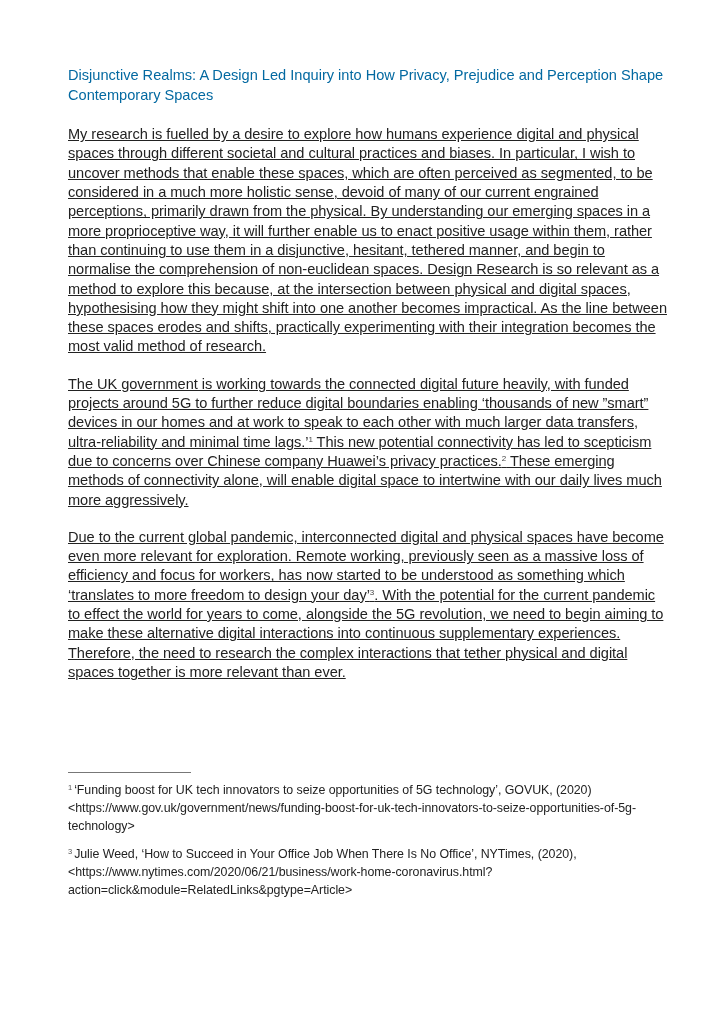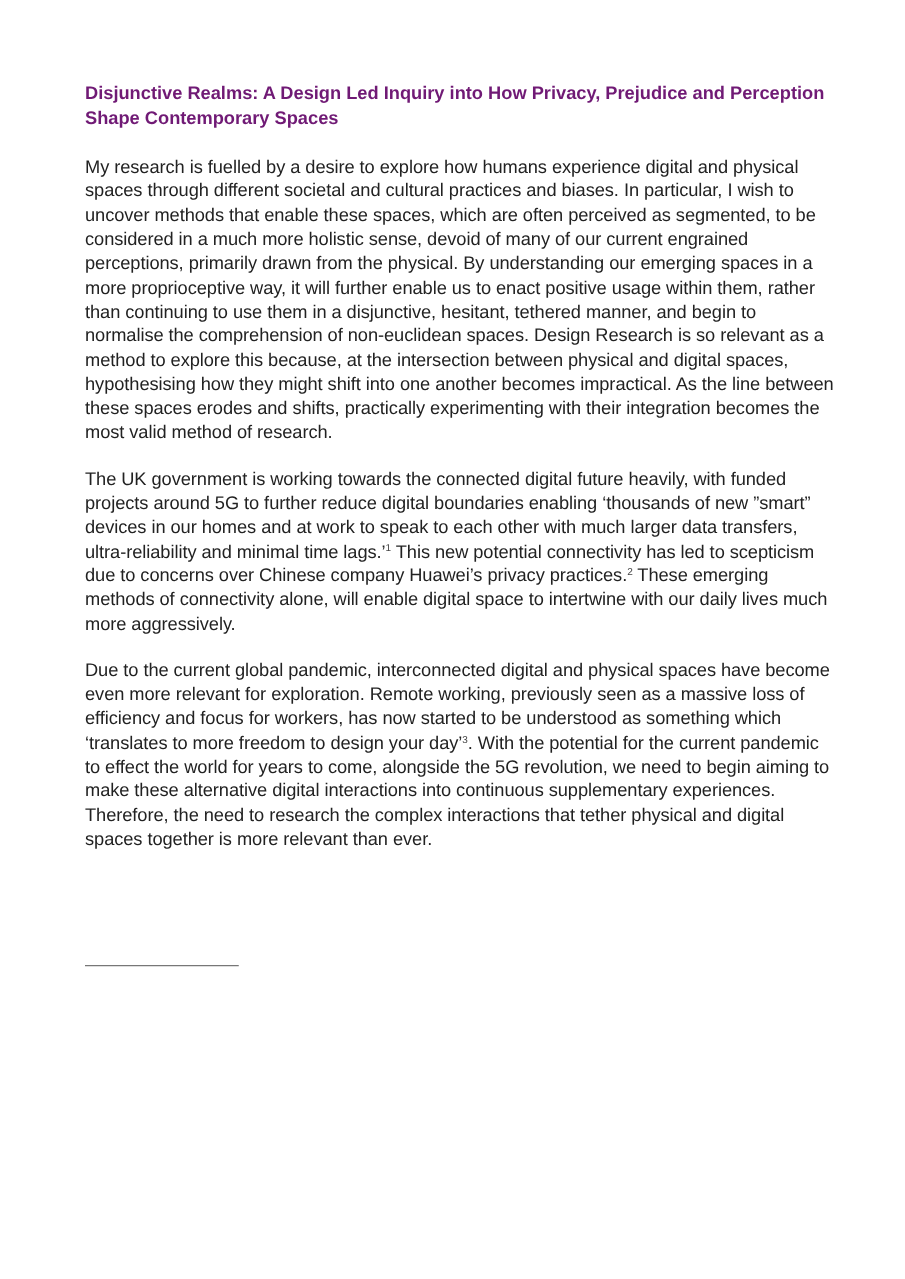--- a/index.html
+++ b/index.html
@@ -4,26 +4,27 @@
 <style>
   html, body { margin: 0; padding: 0; background: #ffffff; }
   body { width: 724px; height: 1023px; overflow: hidden; position: relative; }
   .page {
     position: absolute; left: 0; top: 0; width: 724px; height: 1023px;
     background: #ffffff; color: #1a1a1a;
     font-family: "Liberation Sans", sans-serif;
   }
   .content { position: absolute; left: 68px; top: 66px; width: 600px; }
   .title {
-    font-weight: bold; font-size: 14.6px; line-height: 19.6px; margin: 0;
-    color: #701a75;
+    font-weight: normal; font-size: 14.6px; line-height: 19.6px; margin: 0;
+    color: #0369a1;
   }
   .para {
     font-size: 14.6px; line-height: 19.3px; margin: 18px 0 0 0; color: #222;
     letter-spacing: -0.05px;
+    text-decoration: underline;
   }
   .para.first { margin-top: 20px; }
   sup.fn { font-size: 8px; vertical-align: 5px; line-height: 0; color: #444; }
   .footnotes { position: absolute; left: 68px; top: 772px; width: 600px; }
   .rule { width: 123px; height: 0; border-top: 1px solid #777; margin: 0 0 8px 0; }
   .fnote {
     font-size: 12.4px; line-height: 18px; margin: 0 0 10px 0; color: #222;
     letter-spacing: -0.05px;
   }
   .fnote sup { font-size: 7.5px; vertical-align: 4px; line-height: 0; color: #555; margin-right: 2px; }
@@ -37,14 +38,16 @@
 
     <p class="para first"><span>My research is fuelled by a desire to explore how humans experience digital and physical spaces through different societal and cultural practices and biases. In particular, I wish to uncover methods that enable these spaces, which are often perceived as segmented, to be considered in a much more holistic sense, devoid of many of our current engrained perceptions, primarily drawn from the physical. By understanding our emerging spaces in a more proprioceptive way, it will further enable us to enact positive usage within them, rather than continuing to use them in a disjunctive, hesitant, tethered manner, and begin to normalise the comprehension of non-euclidean spaces. Design Research is so relevant as a method to explore this because, at the intersection between physical and digital spaces, hypothesising how they might shift into one another becomes impractical. As the line between these spaces erodes and shifts, practically experimenting with their integration becomes the most valid method of research.</span></p>
 
     <p class="para"><span>The UK government is working towards the connected digital future heavily, with funded projects around 5G to further reduce digital boundaries enabling ‘thousands of new ”smart” devices in our homes and at work to speak to each other with much larger data transfers, ultra-reliability and minimal time lags.’</span><sup class="fn">1</sup><span> This new potential connectivity has led to scepticism due to concerns over Chinese company Huawei’s privacy practices.</span><sup class="fn">2</sup><span> These emerging methods of connectivity alone, will enable digital space to intertwine with our daily lives much more aggressively.</span></p>
 
     <p class="para"><span>Due to the current global pandemic, interconnected digital and physical spaces have become even more relevant for exploration. Remote working, previously seen as a massive loss of efficiency and focus for workers, has now started to be understood as something which ‘translates to more freedom to design your day’</span><sup class="fn">3</sup><span>. With the potential for the current pandemic to effect the world for years to come, alongside the 5G revolution, we need to begin aiming to make these alternative digital interactions into continuous supplementary experiences. Therefore, the need to research the complex interactions that tether physical and digital spaces together is more relevant than ever.</span></p>
   </div>
 
   <div class="footnotes">
     <div class="rule"></div>
+    <p class="fnote"><sup>1</sup><span>‘Funding boost for UK tech innovators to seize opportunities of 5G technology’, GOVUK, (2020) &lt;https://www.gov.uk/government/news/funding-boost-for-uk-tech-innovators-to-seize-opportunities-of-5g-technology&gt;</span></p>
+    <p class="fnote"><sup>3</sup><span>Julie Weed, ‘How to Succeed in Your Office Job When There Is No Office’, NYTimes, (2020), &lt;https://www.nytimes.com/2020/06/21/business/work-home-coronavirus.html?action=click&amp;module=RelatedLinks&amp;pgtype=Article&gt;</span></p>
   </div>
 </div>
 
 </body></html>

